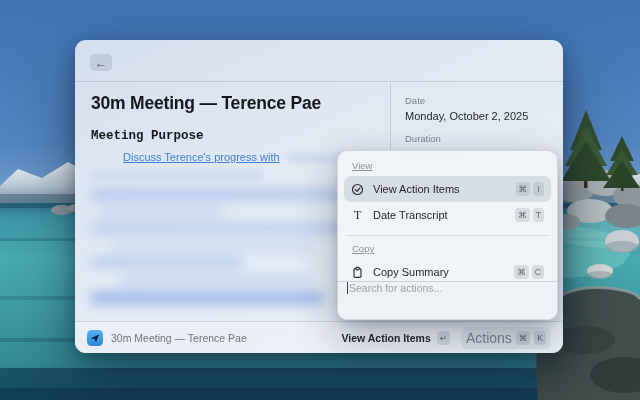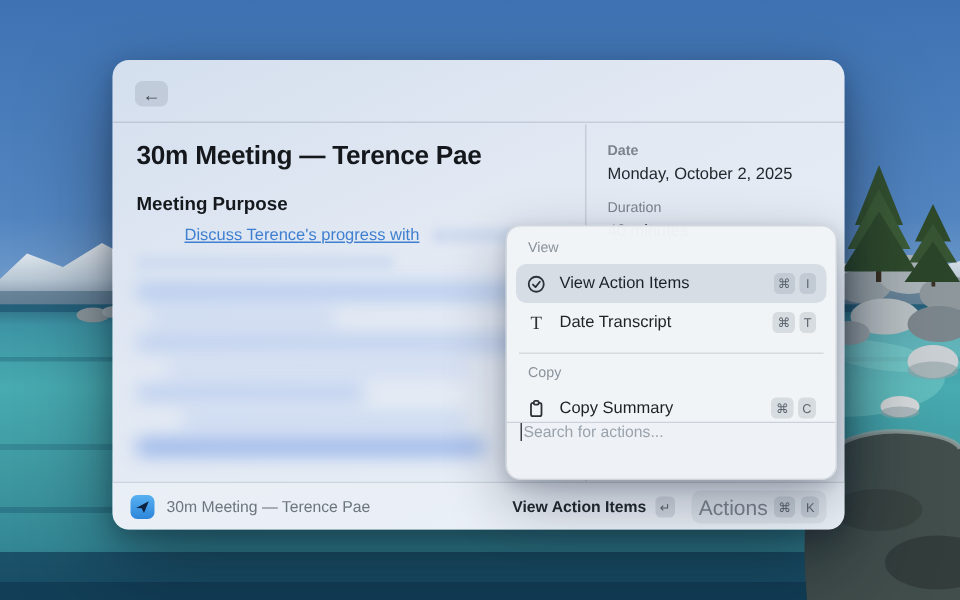--- a/index.html
+++ b/index.html
@@ -14,35 +14,35 @@
   .window { position:absolute; left:75px; top:40px; width:488px; height:313px; z-index:1;
     border-radius:11px; background:linear-gradient(155deg,#d4dfee 0%,#e2e9f3 40%,#e9eff6 100%);
     box-shadow:0 24px 55px rgba(8,18,34,.5), 0 5px 15px rgba(8,18,34,.28); }
   .win-header { position:relative; height:42px; border-bottom:1px solid rgba(100,112,128,.22); }
   .back-btn { position:absolute; left:15px; top:14px; width:22px; height:17px;
     background:rgba(110,122,138,.20); border-radius:5px; display:flex; align-items:center;
     justify-content:center; font-size:12px; color:#3f464e; cursor:default; }
   .win-body { position:absolute; top:43px; left:0; right:0; bottom:32px; display:flex; }
   .main-col { width:315px; padding:8px 18px 0 16px; position:relative; }
   .note-title { font-size:17.5px; font-weight:700; color:#14171b; letter-spacing:-.2px; margin:2px 0 15px; }
-  .sec-h { font-size:12.5px; font-weight:700; color:#15181c; }
+  .sec-h { font-size:12.5px; font-weight:700; color:#15181c;font-family:Liberation Mono, monospace; }
   .purpose-line { margin-top:8px; font-size:11px; line-height:13px; white-space:nowrap;padding-left:32px; }
   .purpose-link { color:#3f7fd0; text-decoration:underline; cursor:pointer; }
   .blob { position:absolute; border-radius:3px; }
   .inline-blob { display:inline-block; width:58px; height:10px; margin-left:8px; vertical-align:middle;
     background:#cdd9ef; border-radius:3px; filter:blur(3px); opacity:.85; }
   .line2-blob { width:172px; height:10px; margin-top:6px; background:#ccd9f0; border-radius:3px;
     filter:blur(3px); opacity:.75; }
   .takeaways-h { margin-top:21px; }
   .takeaways-blur { position:relative; margin-top:9px; height:118px; filter:blur(6px); opacity:.8; }
 
   .divider-v { width:1px; background:rgba(100,112,128,.22); }
   .side-col { flex:1; padding:10px 14px; }
   .meta-label { font-size:9.5px; color:#7b838d; margin-top:11px; }
-  .meta-label:first-child { margin-top:2px;font-weight:bold; }
+  .meta-label:first-child { margin-top:2px; }
   .meta-value { font-size:11px; color:#23282e; margin-top:4px; }
 
   .status-bar { position:absolute; left:0; right:0; bottom:0; height:32px;
     border-top:1px solid rgba(100,112,128,.22); display:flex; align-items:center; padding:0 12px;
     border-radius:0 0 11px 11px; background:rgba(236,241,247,.65); }
   .sb-left { display:flex; align-items:center; gap:8px; flex:1; min-width:0; }
   .app-icon { width:16px; height:16px; border-radius:4.5px; flex:0 0 auto;
     background:linear-gradient(180deg,#58b0f2,#2d86d9); display:flex; align-items:center; justify-content:center; }
   .sb-title { font-size:10.5px; color:#6d757e; white-space:nowrap; }
   .sb-right { display:flex; align-items:center; gap:6px; }
@@ -52,21 +52,21 @@
     color:#5d656f; font-family:"Liberation Sans",sans-serif; }
   .actions-pill { display:flex; align-items:center; gap:4px; background:rgba(125,136,150,.13);
     border-radius:6px; padding:3px 5px; margin-left:5px; cursor:default; }
   .actions-label { font-size:14px; color:#7b838d; }
 
   
   .palette { position:absolute; left:337px; top:150px; width:221px; height:170px; z-index:2;
     background:rgba(241,244,247,.98); border:1px solid rgba(130,140,155,.28); border-radius:10px;
     box-shadow:0 16px 40px rgba(12,22,42,.32), 0 3px 10px rgba(12,22,42,.16);
     padding:6px 6px 0; overflow:hidden; }
-  .p-label { font-size:9.5px; color:#8a929b; padding:3px 8px 5px; }
+  .p-label { font-size:9.5px; color:#8a929b; padding:3px 8px 5px;text-decoration:underline; }
   .p-row { display:flex; align-items:center; height:26px; padding:0 7px; border-radius:7px; gap:9px; cursor:default; }
   .p-row.selected { background:#d7dde5; }
   .p-icon { width:13px; display:flex; justify-content:center; align-items:center; color:#2c3137; }
   .p-icon .t-glyph { font-family:"Liberation Serif", serif; font-size:12.5px; font-weight:500; line-height:1; }
   .p-text { flex:1; font-size:11px; color:#1d2227; font-weight:500; }
   .p-keys { display:flex; gap:3px; }
   .p-div { height:1px; background:rgba(120,130,145,.22); margin:7px 2px 4px; }
   .p-search { position:absolute; left:0; right:0; bottom:0; height:38px;
     border-top:1px solid rgba(120,130,145,.28); background:#eef1f5; display:flex; align-items:flex-start;
     padding:0 9px; border-radius:0 0 9px 9px; }

